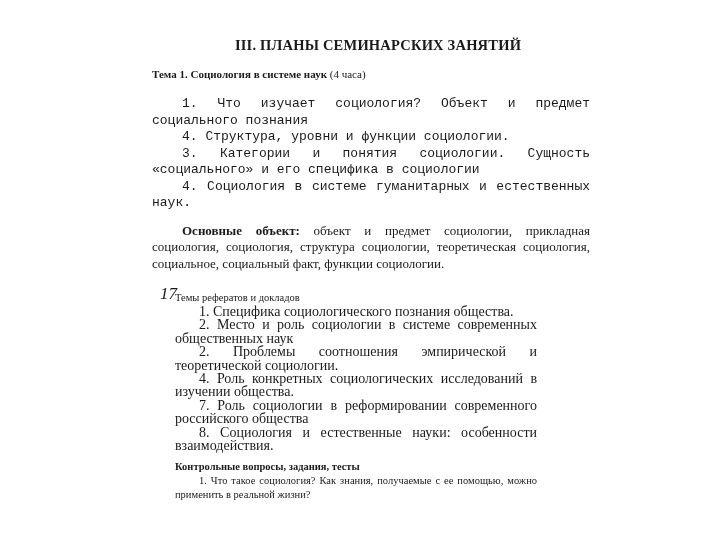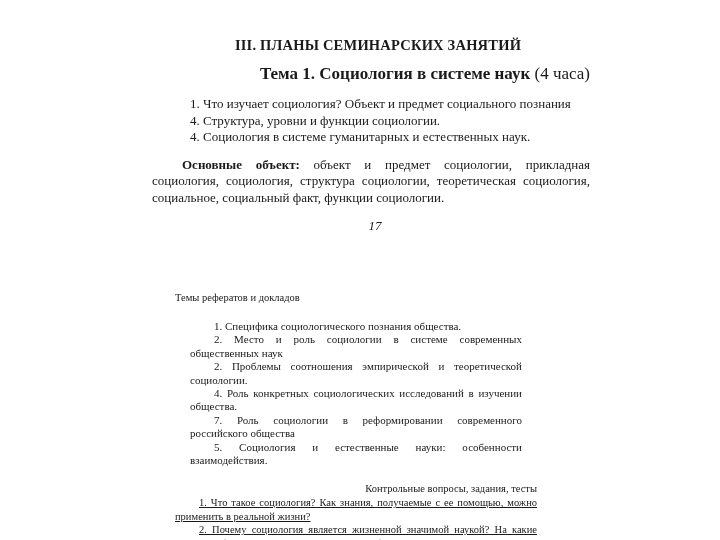--- a/index.html
+++ b/index.html
@@ -3,61 +3,61 @@
 <meta charset="utf-8">
 <style>
   html, body { margin: 0; padding: 0; background: #ffffff; }
   body { width: 720px; height: 540px; position: relative; overflow: hidden;
          font-family: "Liberation Serif", "DejaVu Serif", serif; color: #1a1a1a; }
   .page { position: absolute; left: 0; top: 0; width: 720px; height: 540px; }
 
   
   .upper { position: absolute; left: 152px; top: 34px; width: 438px; }
   .u-title { text-align: center; font-weight: bold; font-size: 14.5px; letter-spacing: 0.2px; margin: 0; height: 22px; line-height: 22px; padding-left: 14px; }
-  .u-topic { text-align: right; font-size: 17px; margin: 8px 0 0 0; height: 20px; line-height: 20px; }
+  .u-topic { text-align: left; font-size: 11px; margin: 8px 0 0 0; height: 20px; line-height: 20px; }
   .u-topic b { font-weight: bold; }
-  .u-list { margin: 12px 0 0 8px; font-size: 13px; line-height: 16.5px; text-align: justify; }
+  .u-list { margin: 12px 0 0 0; font-size: 13px; line-height: 16.5px; text-align: justify; font-family: Liberation Mono, monospace; }
   .u-item { text-indent: 30px; margin: 0; }
   .u-concepts { margin: 11px 0 0 0; font-size: 13px; line-height: 16.5px; text-align: justify; text-indent: 30px; }
   .u-concepts b { font-weight: bold; }
-  .u-pagenum { text-align: center; font-size: 13px; margin: 12px 0 0 0; padding-left: 8px; font-style: italic; }
+  .u-pagenum { font-size: 17px; margin: 12px 0 0 0; padding-left: 8px; font-style: italic; }
 
   
   .lower { position: absolute; left: 175px; top: 291px; width: 362px; }
   .l-heading { text-align: left; font-weight: normal; font-size: 10.5px; margin: 0; height: 14px; line-height: 14px; }
-  .l-list { margin: 15px; font-size: 11px; line-height: 13.4px; text-align: justify; }
+  .l-list { margin: 0; font-size: 14px; line-height: 13.4px; text-align: justify; }
   .l-item { text-indent: 24px; margin: 0; }
-  .l-heading2 { text-align: right; font-weight: normal; font-size: 10.5px; margin: 8px 0 0 0; height: 14px; line-height: 14px; }
-  .l-q { margin: 0; font-size: 10.5px; line-height: 13.4px; text-align: justify; text-indent: 24px; text-decoration: underline; }
+  .l-heading2 { text-align: left; font-weight: bold; font-size: 10.5px; margin: 8px 0 0 0; height: 14px; line-height: 14px; }
+  .l-q { margin: 0; font-size: 10.5px; line-height: 13.4px; text-align: justify; text-indent: 24px; }
 </style>
 </head>
 <body>
 
 <div class="page">
 
   <section class="upper">
     <h1 class="u-title">III. ПЛАНЫ СЕМИНАРСКИХ ЗАНЯТИЙ</h1>
     <p class="u-topic"><b>Тема 1. Социология  в системе наук</b><span> (4 часа)</span></p>
     <div class="u-list">
       <p class="u-item">1.  Что изучает социология? Объект и предмет социального познания</p>
       <p class="u-item">4.  Структура, уровни и функции социологии.</p>
+      <p class="u-item">3.  Категории и понятия социологии. Сущность «социального» и его специфика в социологии</p>
       <p class="u-item">4.  Социология в системе гуманитарных и естественных наук.</p>
     </div>
     <p class="u-concepts"><b>Основные объект:</b><span> объект и предмет социологии, прикладная социология, социология, структура социологии, теоретическая социология, социальное, социальный факт, функции социологии.</span></p>
     <p class="u-pagenum">17</p>
   </section>
 
   <section class="lower">
     <h2 class="l-heading">Темы рефератов и докладов</h2>
     <div class="l-list">
       <p class="l-item">1.  Специфика социологического познания общества.</p>
       <p class="l-item">2.  Место и роль социологии в системе современных общественных наук</p>
       <p class="l-item">2.  Проблемы соотношения эмпирической и теоретической социологии.</p>
       <p class="l-item">4.  Роль конкретных социологических исследований в изучении общества.</p>
       <p class="l-item">7.  Роль социологии в реформировании современного российского общества</p>
-      <p class="l-item">5.  Социология и естественные науки: особенности взаимодействия.</p>
+      <p class="l-item">8.  Социология и естественные науки: особенности взаимодействия.</p>
     </div>
     <h2 class="l-heading2">Контрольные вопросы, задания, тесты</h2>
     <p class="l-q">1.  Что такое социология? Как знания, получаемые с ее помощью, можно применить в реальной жизни?</p>
-    <p class="l-q">2.  Почему социология является жизненной значимой наукой? На какие вопросы общественного и индивидуального бытия можно получить с ее</p>
   </section>
 
 </div>
 
 </body></html>

